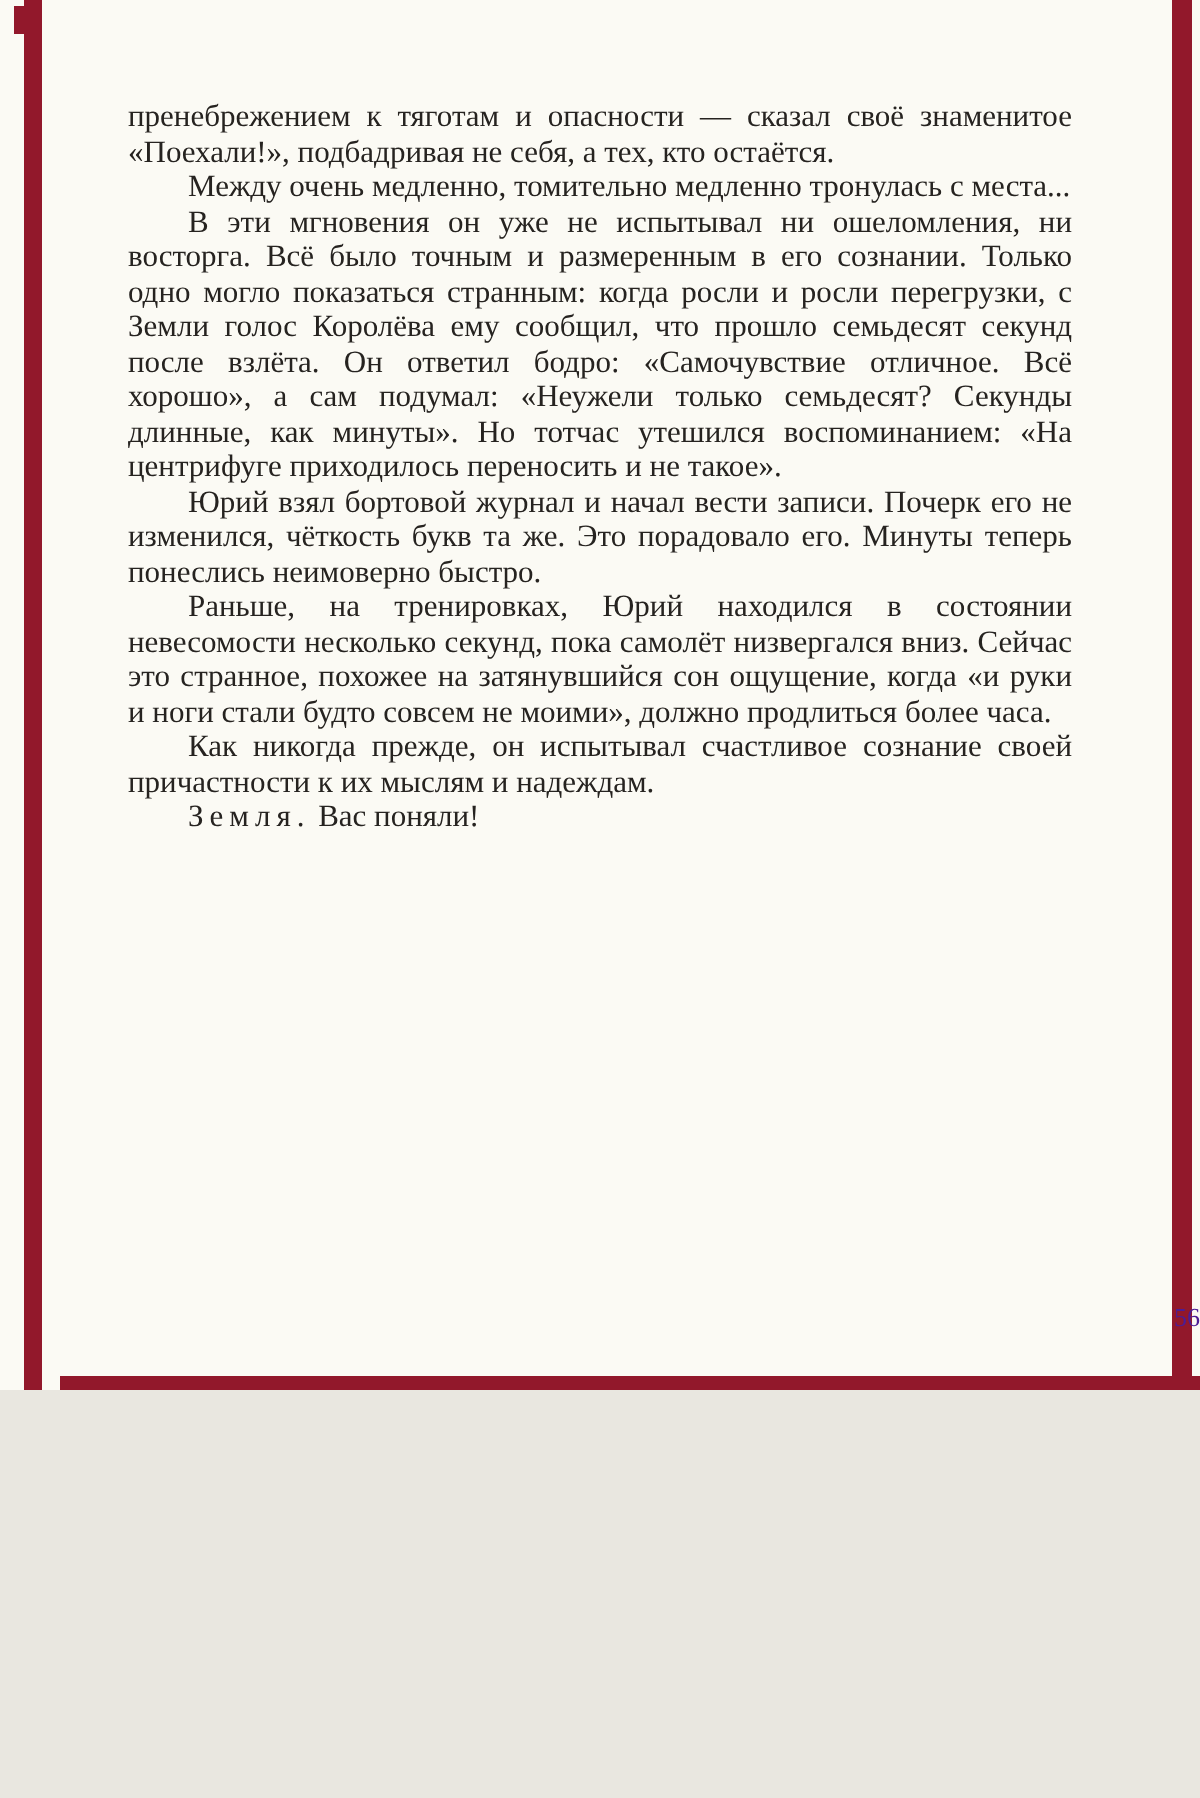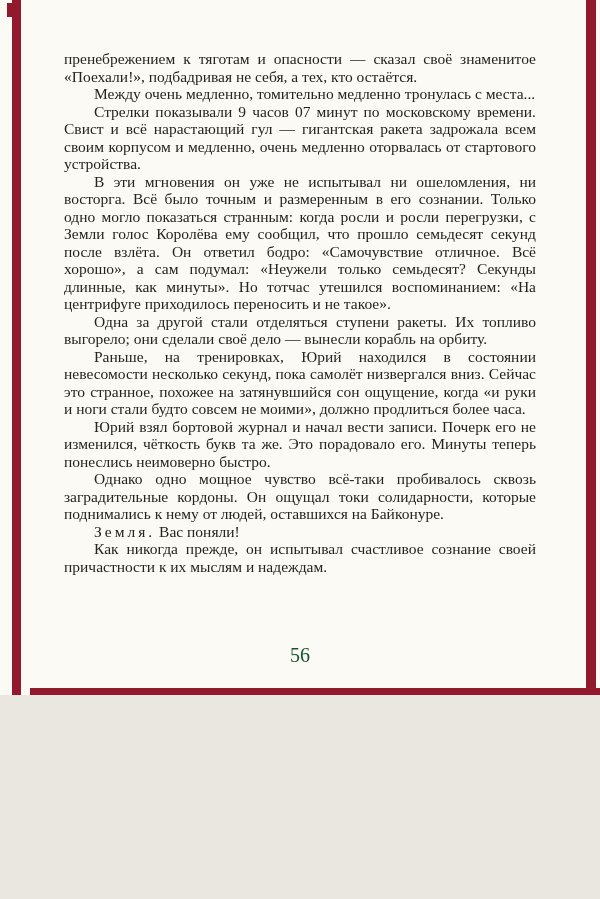--- a/index.html
+++ b/index.html
@@ -44,41 +44,38 @@
     text-indent: 30px;
   }
   .spaced {
     letter-spacing: 3px;
   }
   .page-number {
     position: absolute;
     left: 0;
     bottom: 28px;
     width: 600px;
-    text-align: center;
-    color: #14532d;
-    font-size: 20px;
+    text-align: right;
+    color: #4c1d95;
+    font-size: 13px;
   }
 </style>
 </head>
 <body>
 
 <div class="stage">
   <div class="edge edge-left"></div>
   <div class="edge edge-right"></div>
   <div class="edge edge-bottom"></div>
   <div class="edge edge-corner"></div>
 
   <div class="text-area">
       <p class="para">пренебрежением к тяготам и опасности — сказал своё знаменитое «Поехали!», подбадривая не себя, а тех, кто остаётся.</p>
       <p class="para indent">Между очень медленно, томительно медленно тронулась с места...</p>
-      <p class="para indent">Стрелки показывали 9 часов 07 минут по московскому времени. Свист и всё нарастающий гул — гигантская ракета задрожала всем своим корпусом и медленно, очень медленно оторвалась от стартового устройства.</p>
       <p class="para indent">В эти мгновения он уже не испытывал ни ошеломления, ни восторга. Всё было точным и размеренным в его сознании. Только одно могло показаться странным: когда росли и росли перегрузки, с Земли голос Королёва ему сообщил, что прошло семьдесят секунд после взлёта. Он ответил бодро: «Самочувствие отличное. Всё хорошо», а сам подумал: «Неужели только семьдесят? Секунды длинные, как минуты». Но тотчас утешился воспоминанием: «На центрифуге приходилось переносить и не такое».</p>
-      <p class="para indent">Одна за другой стали отделяться ступени ракеты. Их топливо выгорело; они сделали своё дело — вынесли корабль на орбиту.</p>
+      <p class="para indent">Юрий взял бортовой журнал и начал вести записи. Почерк его не изменился, чёткость букв та же. Это порадовало его. Минуты теперь понеслись неимоверно быстро.</p>
       <p class="para indent">Раньше, на тренировках, Юрий находился в состоянии невесомости несколько секунд, пока самолёт низвергался вниз. Сейчас это странное, похожее на затянувшийся сон ощущение, когда «и руки и ноги стали будто совсем не моими», должно продлиться более часа.</p>
-      <p class="para indent">Юрий взял бортовой журнал и начал вести записи. Почерк его не изменился, чёткость букв та же. Это порадовало его. Минуты теперь понеслись неимоверно быстро.</p>
-      <p class="para indent">Однако одно мощное чувство всё-таки пробивалось сквозь заградительные кордоны. Он ощущал токи солидарности, которые поднимались к нему от людей, оставшихся на Байконуре.</p>
+      <p class="para indent">Как никогда прежде, он испытывал счастливое сознание своей причастности к их мыслям и надеждам.</p>
       <p class="para indent"><span class="spaced">Земля.</span>&nbsp;Вас поняли!</p>
-      <p class="para indent">Как никогда прежде, он испытывал счастливое сознание своей причастности к их мыслям и надеждам.</p>
     </div>
 
   <div class="page-number">56</div>
 </div>
 
 </body></html>

